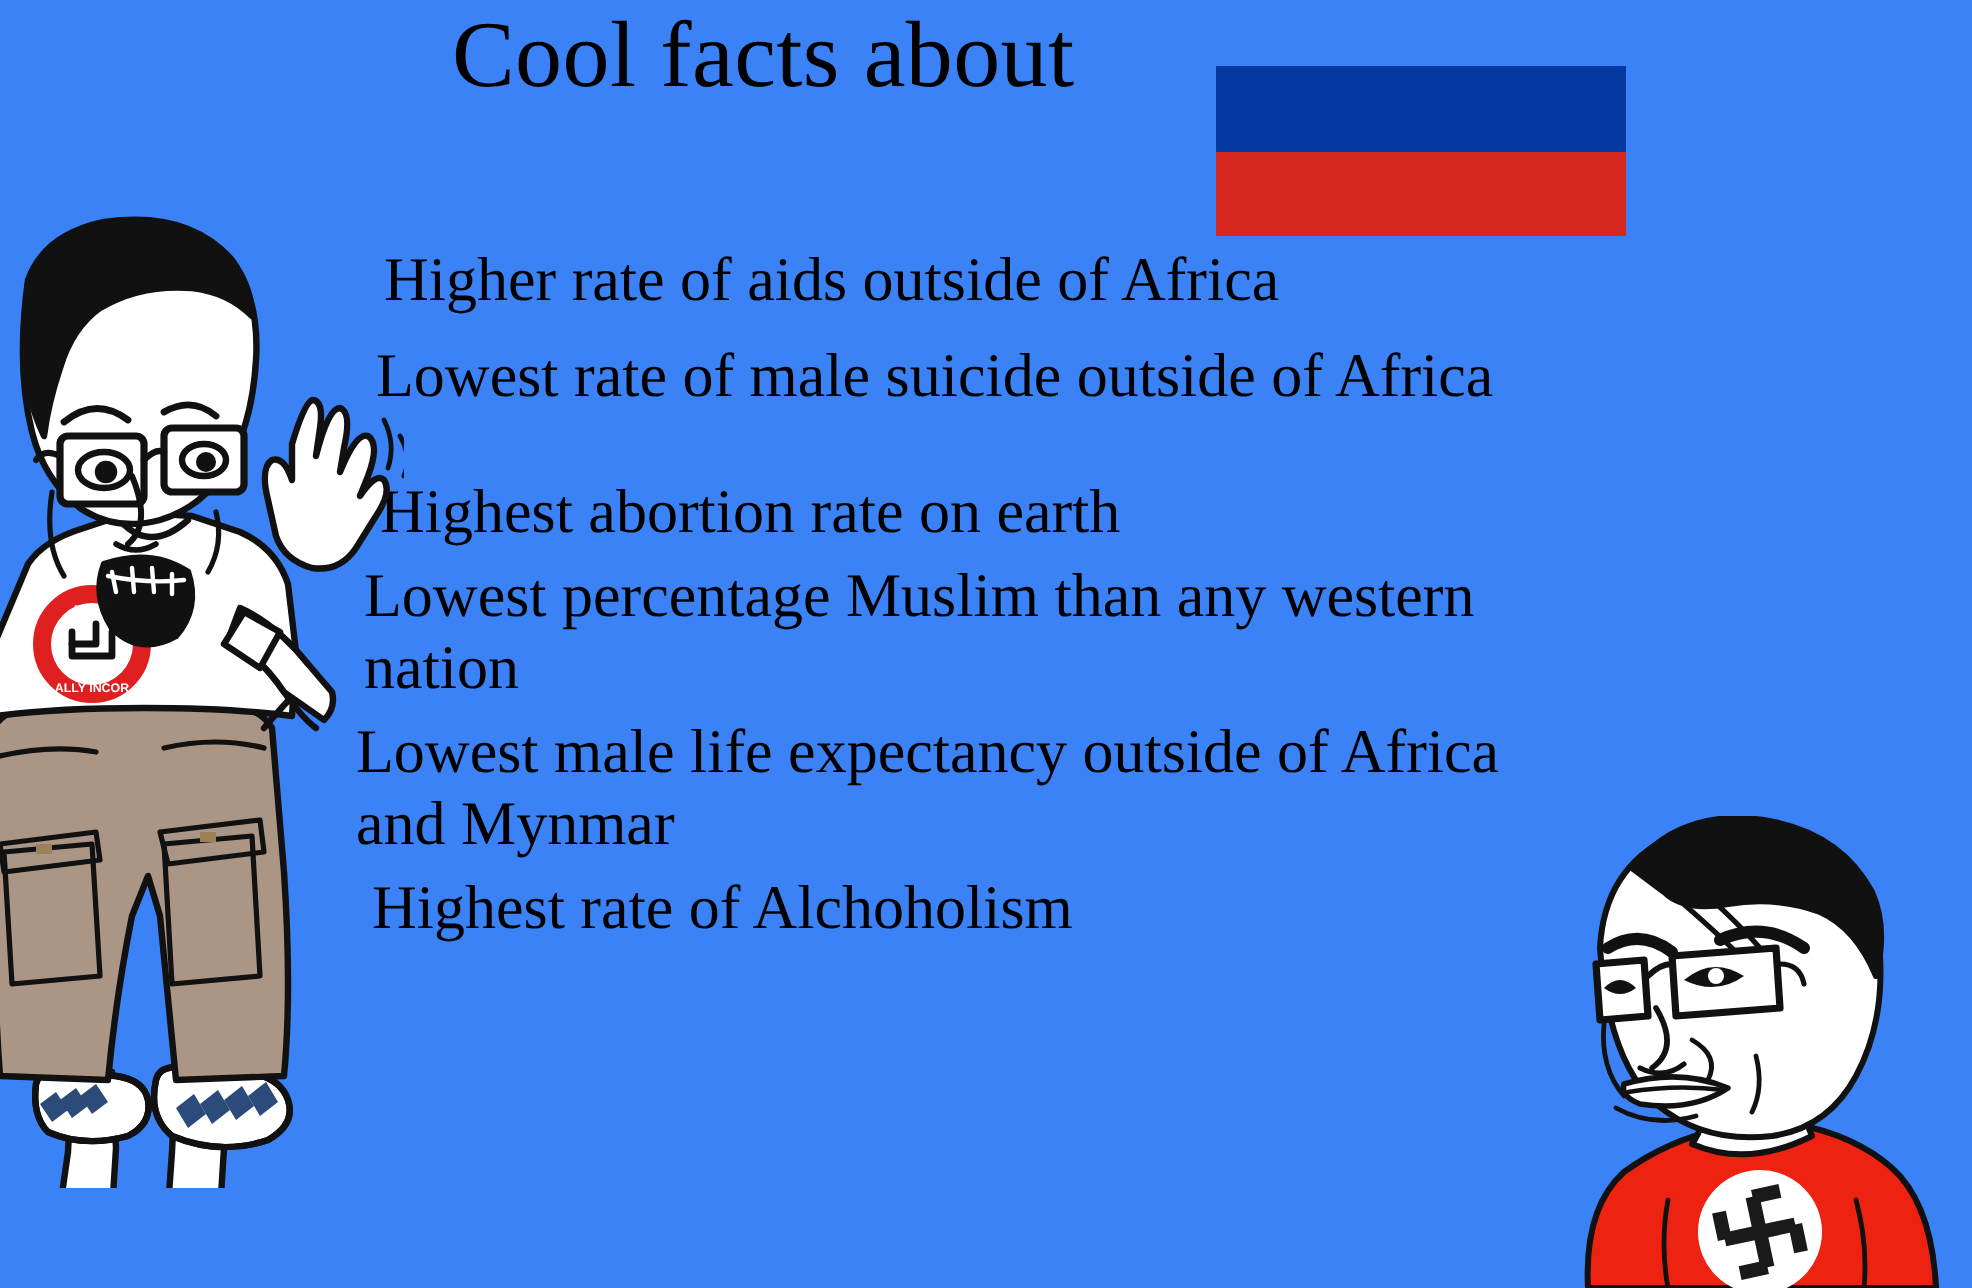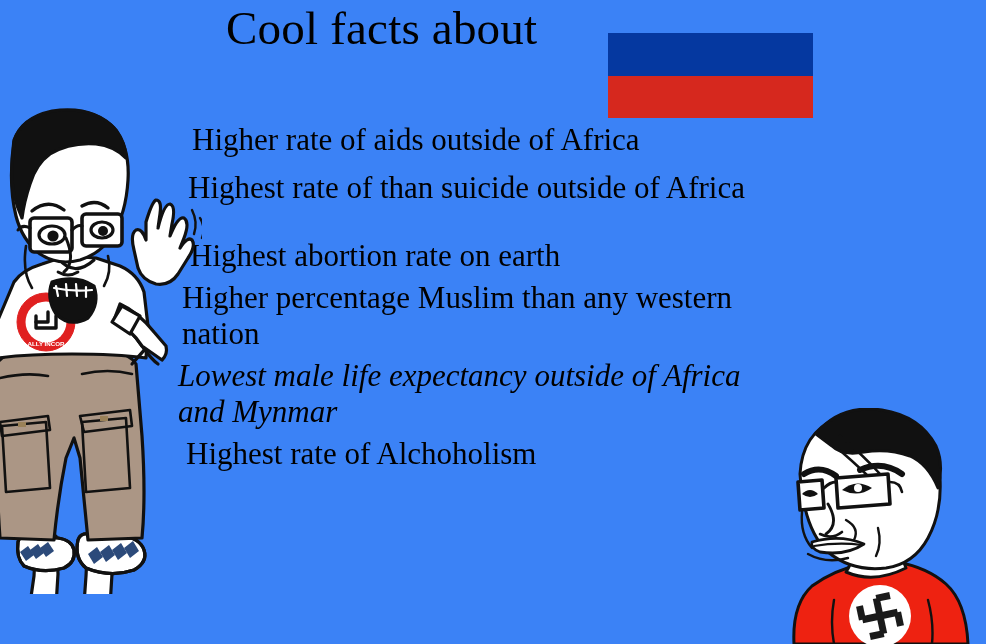--- a/index.html
+++ b/index.html
@@ -53,21 +53,21 @@
     color: #000000;
   }
   #facts .fact {
     margin: 0;
     padding: 0;
   }
   #facts .fact.f0 { margin-left: 16px; margin-top: 4px; }
   #facts .fact.f1 { margin-left: 12px; margin-top: 12px; }
   #facts .fact.f2 { margin-left: 14px; margin-top: 32px; }
   #facts .fact.f3 { margin-left: 6px; margin-top: 6px; }
-  #facts .fact.f4 { margin-left: 2px; margin-top: 6px; font-style: italic; }
+  #facts .fact.f4 { margin-left: 2px; margin-top: 6px; }
   #facts .fact.f5 { margin-left: 10px; margin-top: 6px; }
   #facts .fact.f6 { margin-left: 2px; margin-top: 6px; }
 
   
   .figure { position: absolute; }
   #left-figure  { left: -4px; top: 106px; width: 206px; height: 488px; }
   #right-figure { left: 778px; top: 408px; width: 208px; height: 236px; }
 
   svg { display: block; }
 </style>
@@ -78,23 +78,23 @@
 
   <div id="title">Cool facts about</div>
 
   <div id="flag">
     <div class="band" style="background:#0538a0"></div>
     <div class="band" style="background:#d6281e"></div>
   </div>
 
   <div id="facts">
     <p class="fact f0">Higher rate of aids outside of Africa</p>
-    <p class="fact f1">Highest rate of than suicide outside of Africa</p>
+    <p class="fact f1">Lowest rate of male suicide outside of Africa</p>
     <p class="fact f2">Highest abortion rate on earth</p>
-    <p class="fact f3">Higher percentage Muslim than any western nation</p>
+    <p class="fact f3">Lowest percentage Muslim than any western nation</p>
     <p class="fact f4">Lowest male life expectancy outside of Africa and Mynmar</p>
     <p class="fact f5">Highest rate of Alchoholism</p>
   </div>
 
   <div class="figure" id="left-figure">
     <svg viewBox="0 0 206 488" width="206" height="488">
       <g fill="none" stroke="#111" stroke-width="3.2" stroke-linejoin="round" stroke-linecap="round">
 
         <path d="M40 430 L38 470 L34 498 L60 500 L62 468 L60 430 Z" fill="#fff"></path>
         <path d="M92 430 L90 470 L88 498 L114 500 L116 468 L114 430 Z" fill="#fff"></path>

